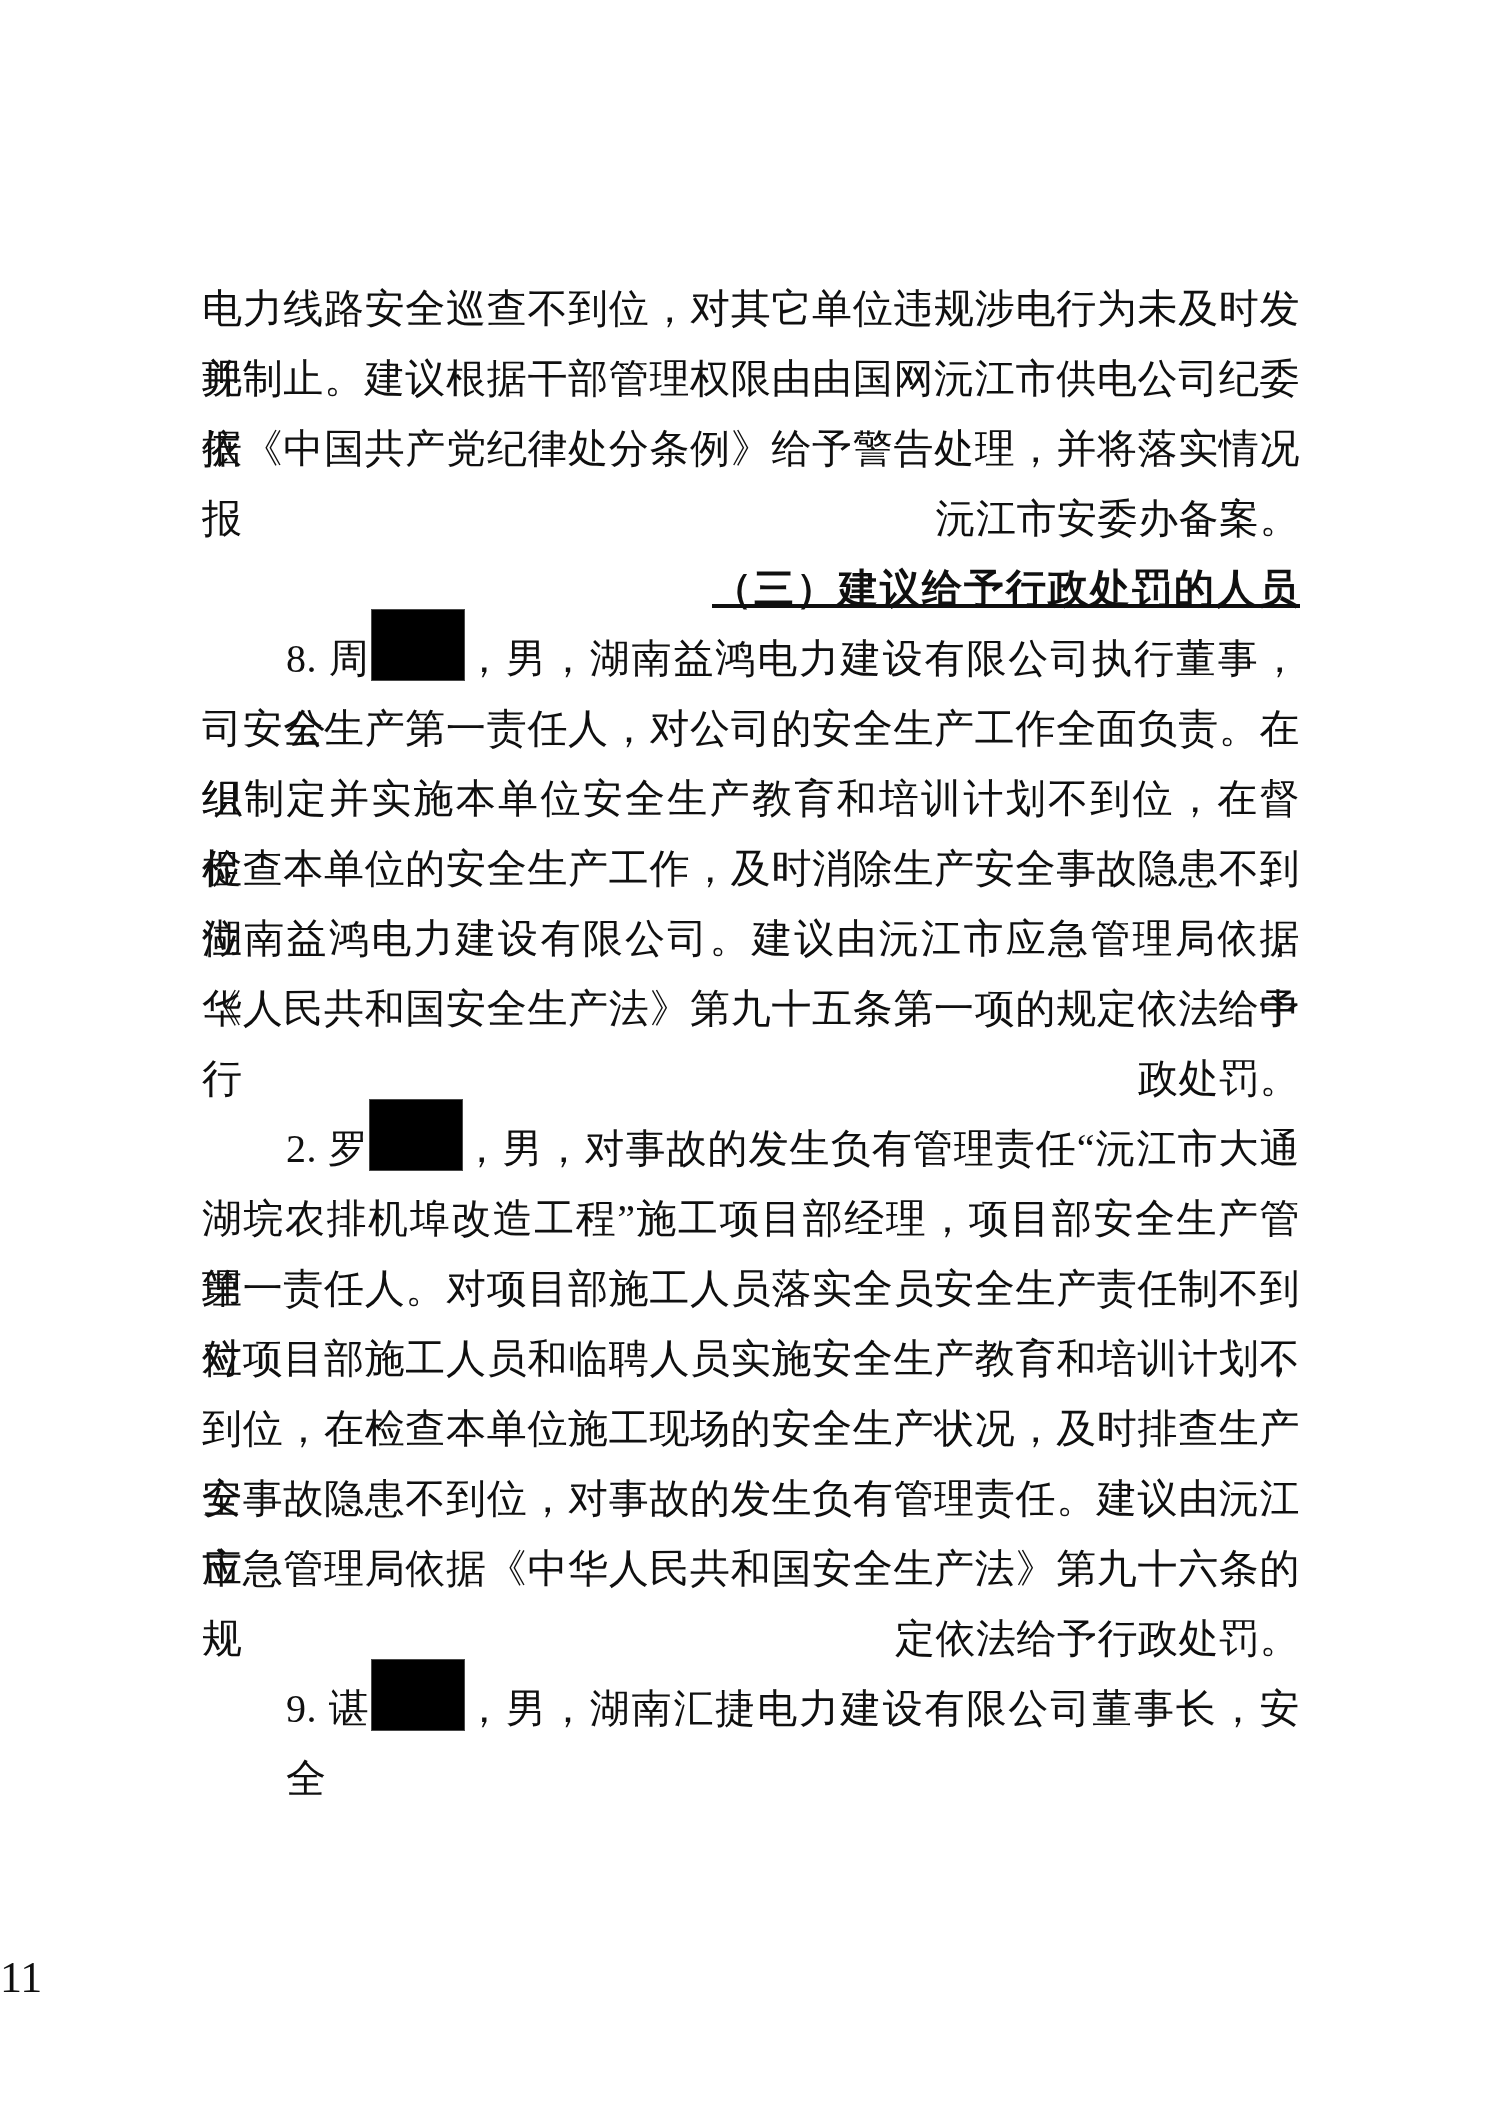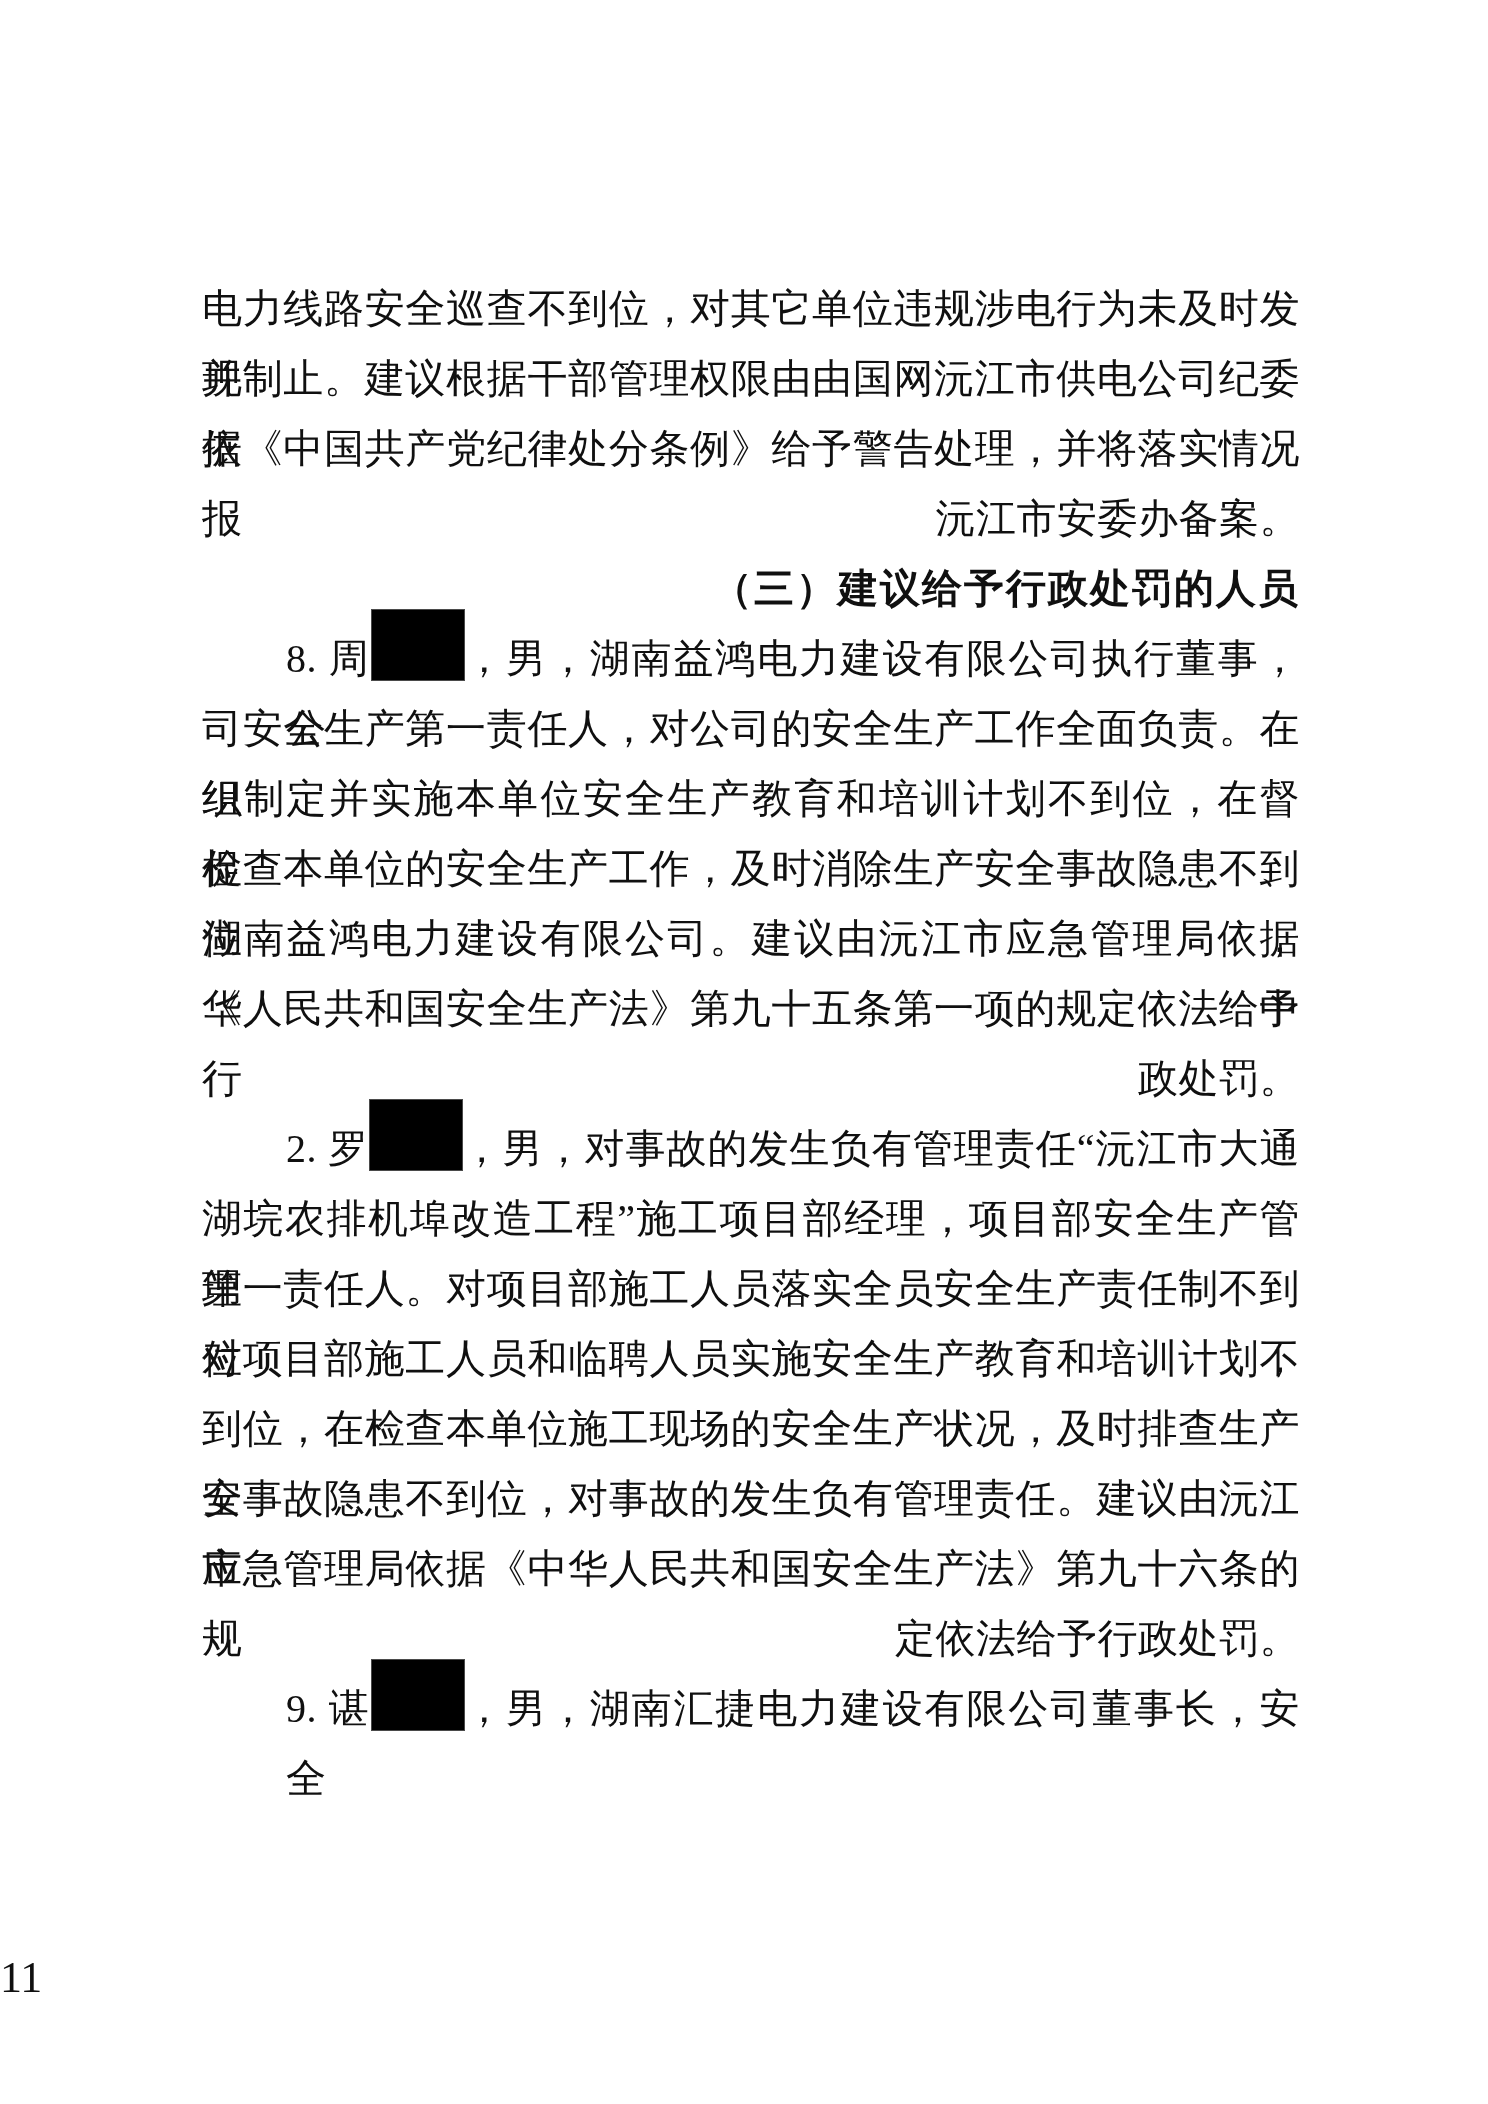--- a/index.html
+++ b/index.html
@@ -30,21 +30,21 @@
     white-space: nowrap;
     text-align: right;
     letter-spacing: 0.5px;
   }
   .line.just {
     white-space: normal;
     text-align: justify;
     text-align-last: justify;
   }
   .line.indent { padding-left: 84px; }
-  .line.bold { font-weight: 700; letter-spacing: 2px; }
+  .line.bold { font-weight: 700; letter-spacing: 2px; text-decoration: underline; }
   .run { display: inline; }
   
   .redaction {
     display: inline-block;
     width: 92px;
     height: 36px;
     vertical-align: baseline;
     position: relative;
   }
   .redaction::after {

